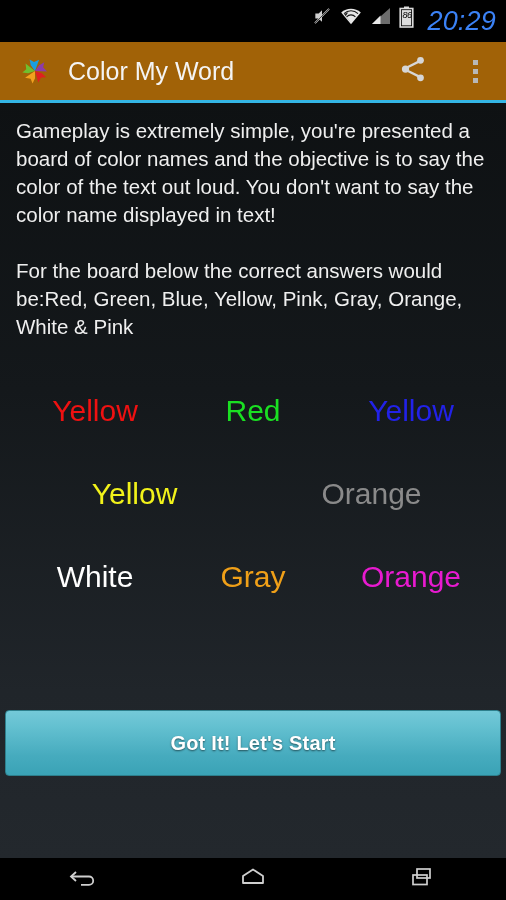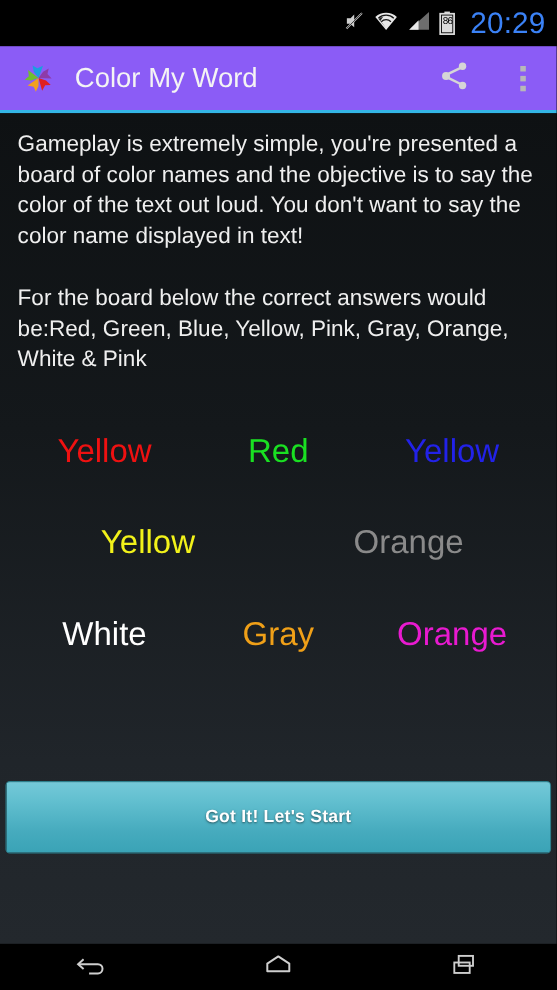--- a/index.html
+++ b/index.html
@@ -29,22 +29,23 @@
     background: #000000;
     display: flex;
     align-items: center;
     justify-content: flex-end;
     padding-right: 10px;
     box-sizing: border-box;
     flex: 0 0 42px;
   }
   .status-icons {
     display: flex;
-    align-items: center;
+    align-items: flex-start;
     gap: 7px;
+    font-style: italic;
   }
   .status-icon { display: block; }
   .status-clock {
     color: #3b82f6;
     font-size: 27px;
     letter-spacing: 0.2px;
     margin-left: 6px;
     font-family: "Liberation Sans", sans-serif;
   }
   .batt-wrap { position: relative; display: flex; align-items: center; }
@@ -57,21 +58,21 @@
     color: #000;
     font-family: "Liberation Sans", sans-serif;
     line-height: 1;
     letter-spacing: -0.5px;
   }
 
   
   .action-bar {
     height: 58px;
     flex: 0 0 58px;
-    background: #8b5cf6;
+    background: #a16207;
     display: flex;
     align-items: center;
     padding: 0 0 0 18px;
     box-sizing: border-box;
   }
   .app-icon {
     width: 34px;
     height: 34px;
     flex: 0 0 34px;
     position: relative;
@@ -161,21 +162,21 @@
     padding: 0 5px 0 5px;
   }
   .start-btn {
     display: block;
     width: 100%;
     height: 66px;
     border: 1px solid #2d7f8c;
     border-radius: 4px;
     background: linear-gradient(180deg, #74c9d8 0%, #63c0d0 25%, #46abbe 70%, #3aa3b6 100%);
     color: #ffffff;
-    font-size: 16px;
+    font-size: 20px;
     font-weight: bold;
     font-family: "Liberation Sans", sans-serif;
     text-shadow: 0 1px 2px rgba(0,0,0,0.55);
     box-sizing: border-box;
     cursor: pointer;
     letter-spacing: 0.2px;
   }
   .below-btn { height: 82px; flex: 0 0 82px; }
 
   

